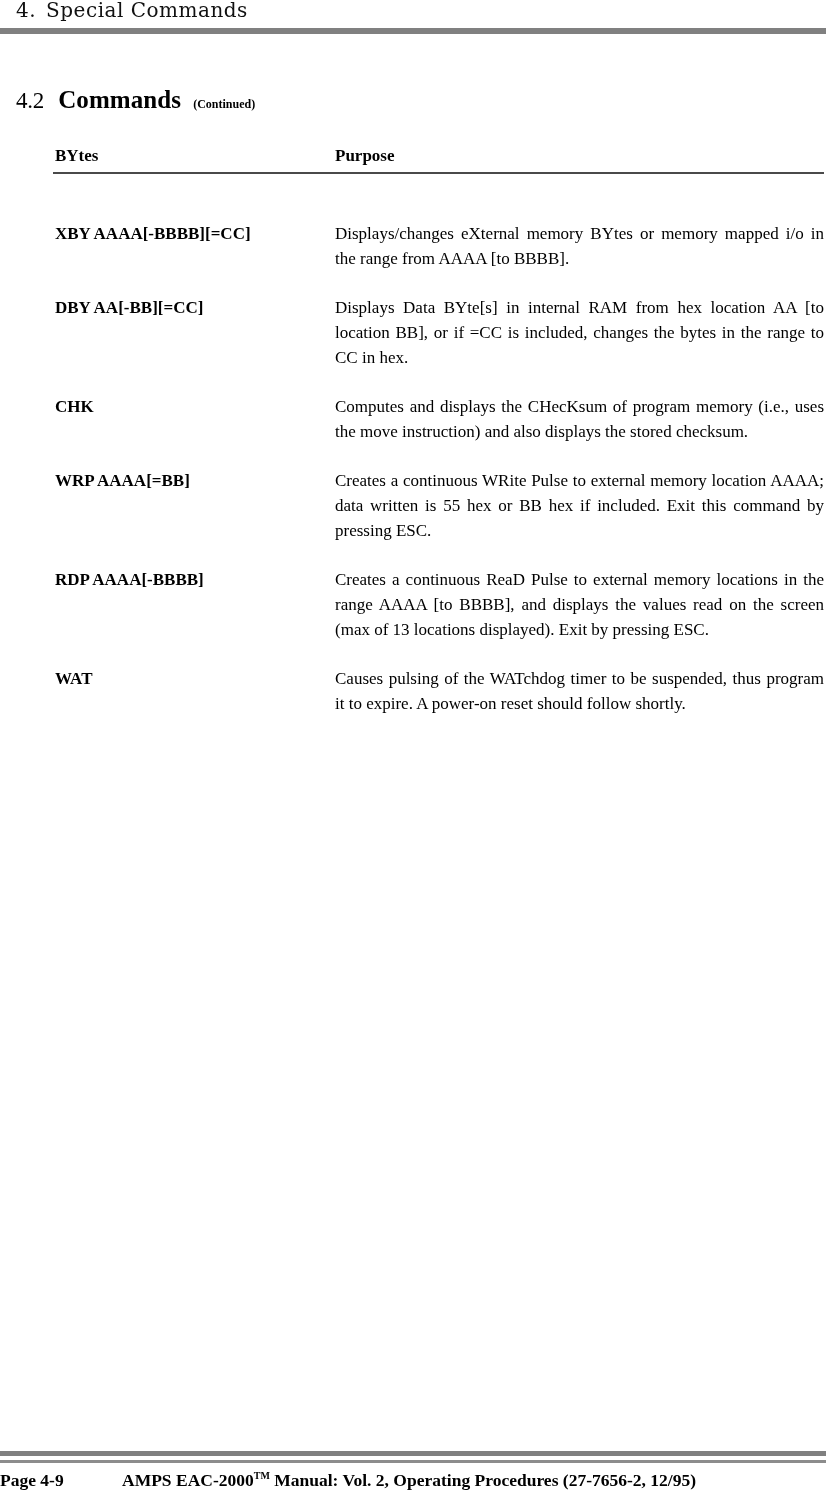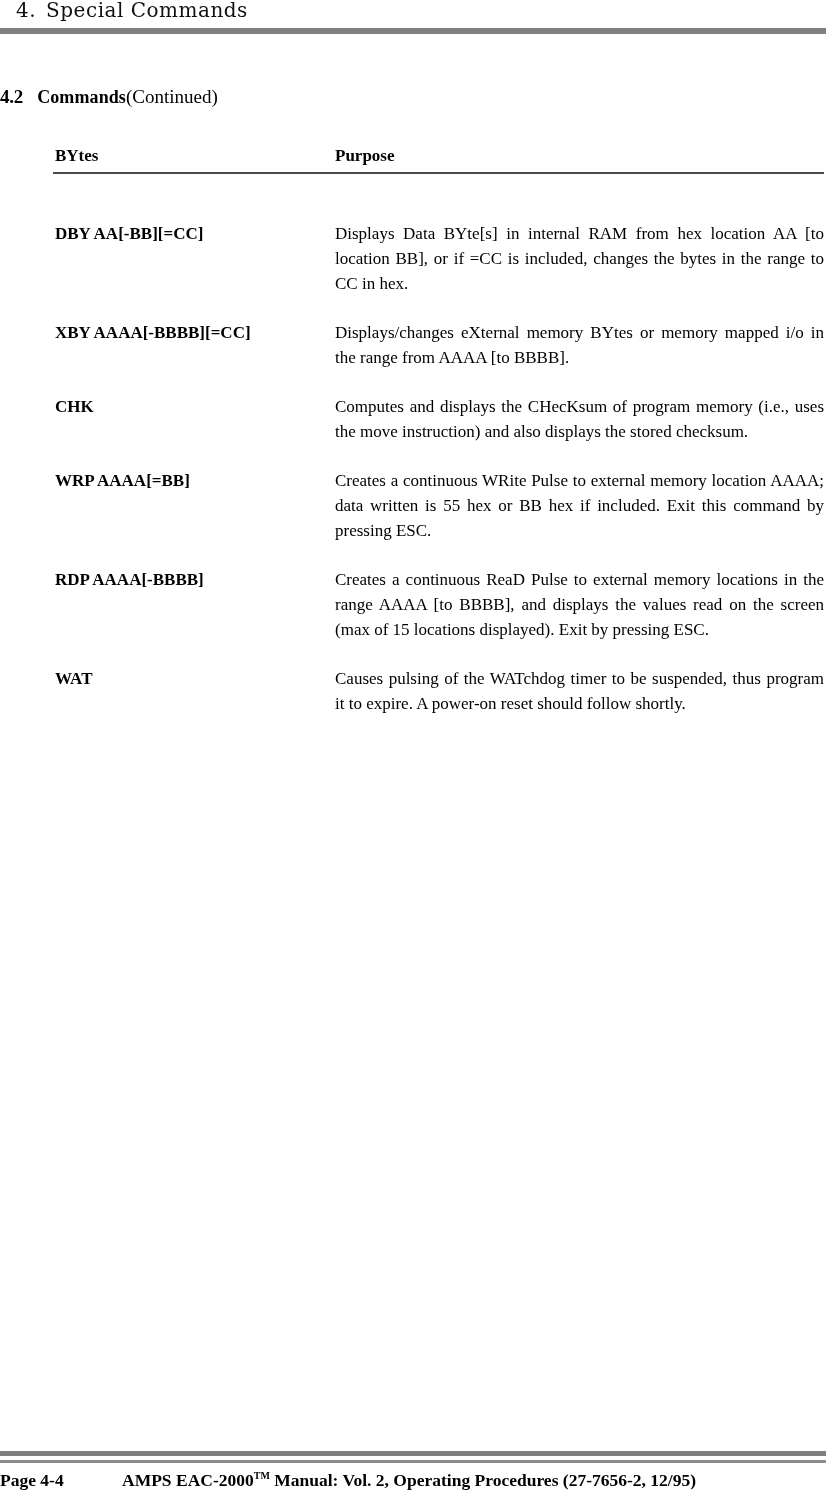--- a/index.html
+++ b/index.html
@@ -47,34 +47,35 @@
 
   
   .section-title {
     position: absolute;
     left: 0;
     top: 86px;
     width: 826px;
     white-space: nowrap;
   }
   .section-title .sec-num {
-    font-size: 19px;
-    font-weight: bold;
+    font-size: 23px;
+    font-weight: normal;
     letter-spacing: -0.2px;
+    margin-left: 16px;
   }
   .section-title .sec-name {
-    font-size: 18px;
+    font-size: 25px;
     font-weight: bold;
     margin-left: 14px;
     letter-spacing: 0.1px;
   }
   .section-title .sec-cont {
-    font-size: 19px;
-    font-weight: normal;
-    margin-left: 0;
+    font-size: 12px;
+    font-weight: bold;
+    margin-left: 12px;
   }
 
   
   .cmd-table {
     position: absolute;
     left: 53px;
     top: 146px;
     width: 771px;
   }
   .table-head {
@@ -189,44 +190,44 @@
 
 <div class="cmd-table">
   <div class="table-head">
     <span class="col-entry">BYtes</span>
     <span class="col-purpose">Purpose</span>
     <div class="rule-thead"></div>
   </div>
 
   <div class="rows">
     <div class="cmd-row">
+      <div class="entry">XBY AAAA[-BBBB][=CC]</div>
+      <div class="purpose">Displays/changes eXternal memory BYtes or memory mapped i/o in the range from AAAA [to BBBB].</div>
+    </div>
+    <div class="cmd-row">
       <div class="entry">DBY AA[-BB][=CC]</div>
       <div class="purpose">Displays Data BYte[s] in internal RAM from hex location AA [to location BB], or if =CC is included, changes the bytes in the range to CC in hex.</div>
     </div>
     <div class="cmd-row">
-      <div class="entry">XBY AAAA[-BBBB][=CC]</div>
-      <div class="purpose">Displays/changes eXternal memory BYtes or memory mapped i/o in the range from AAAA [to BBBB].</div>
-    </div>
-    <div class="cmd-row">
       <div class="entry">CHK</div>
       <div class="purpose">Computes and displays the CHecKsum of program memory (i.e., uses the move instruction) and also displays the stored checksum.</div>
     </div>
     <div class="cmd-row">
       <div class="entry">WRP AAAA[=BB]</div>
       <div class="purpose">Creates a continuous WRite Pulse to external memory location AAAA; data written is 55 hex or BB hex if included.  Exit this command by pressing ESC.</div>
     </div>
     <div class="cmd-row">
       <div class="entry">RDP AAAA[-BBBB]</div>
-      <div class="purpose">Creates a continuous ReaD Pulse to external memory locations in the range AAAA [to BBBB], and displays the values read on the screen (max of 15 locations displayed). Exit by pressing ESC.</div>
+      <div class="purpose">Creates a continuous ReaD Pulse to external memory locations in the range AAAA [to BBBB], and displays the values read on the screen (max of 13 locations displayed). Exit by pressing ESC.</div>
     </div>
     <div class="cmd-row">
       <div class="entry">WAT</div>
       <div class="purpose">Causes pulsing of the WATchdog timer to be suspended, thus program it to expire.  A power-on reset should follow shortly.</div>
     </div>
   </div>
 </div>
 
 <div class="rule-footer-thick"></div>
 <div class="rule-footer-thin"></div>
 <div class="page-footer">
-  <span class="page-label">Page 4-4</span>
+  <span class="page-label">Page 4-9</span>
   <span class="doc-label"><span>AMPS EAC-2000</span><span class="tm">TM</span><span> Manual:  Vol. 2, Operating Procedures (27-7656-2, 12/95)</span></span>
 </div>
 
 </body></html>

